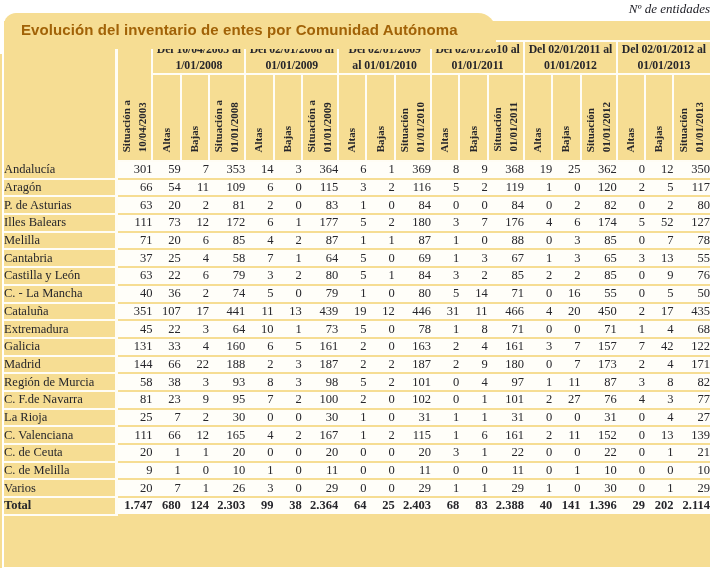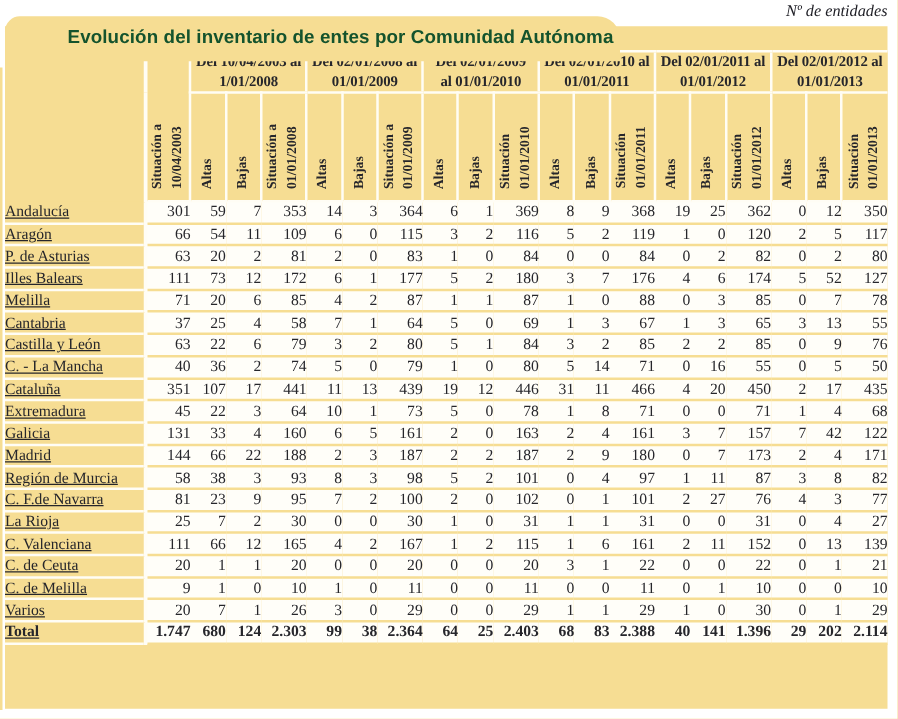--- a/index.html
+++ b/index.html
@@ -15,21 +15,21 @@
     position:absolute;left:0;top:54px;width:2px;height:514px;
     background:#f6dd93;
   }
   .banner{
     position:absolute;left:4px;top:13px;width:492px;height:36px;
     background:#f6dd93;border-radius:12px 18px 0 0;
     box-sizing:border-box;padding:8px 0 0 17px;z-index:2;
   }
   .title{
     font-family:"Liberation Sans",sans-serif;font-weight:bold;
-    font-size:15px;color:#14532d;letter-spacing:.1px;white-space:nowrap;margin-left:33px;
+    font-size:15px;color:#a16207;letter-spacing:.1px;white-space:nowrap;
   }
   .block{
     position:absolute;left:4px;top:21px;width:706px;height:546px;
     background:#f6dd93;box-sizing:border-box;padding-top:19px;
   }
   table.grid{
     border-collapse:collapse;table-layout:fixed;width:706px;
     color:#26262b;
   }
   table.grid th,table.grid td{padding:0;box-sizing:border-box;}
@@ -48,21 +48,21 @@
   }
   .vtext{
     display:inline-block;
     writing-mode:vertical-rl;transform:rotate(180deg);
     white-space:pre-line;font-weight:bold;font-size:11px;line-height:1.45;
     text-align:left;margin-bottom:4px;
   }
   td.row-label{
     background:#f6dd93;font-size:12.5px;padding-left:11px;
     border-bottom:2px solid #fffdf5;border-right:3px solid #fffdf5;
-    white-space:nowrap;height:17.7px;text-decoration:underline;
+    white-space:nowrap;height:17.7px;
   }
   td.num{
     background:#fffef9;font-size:12.5px;text-align:right;padding-right:7px;
     border-bottom:2px solid #f6dd93;height:17.7px;
   }
   tr.total td{font-weight:bold;}
 </style>
 </head>
 <body>
 

